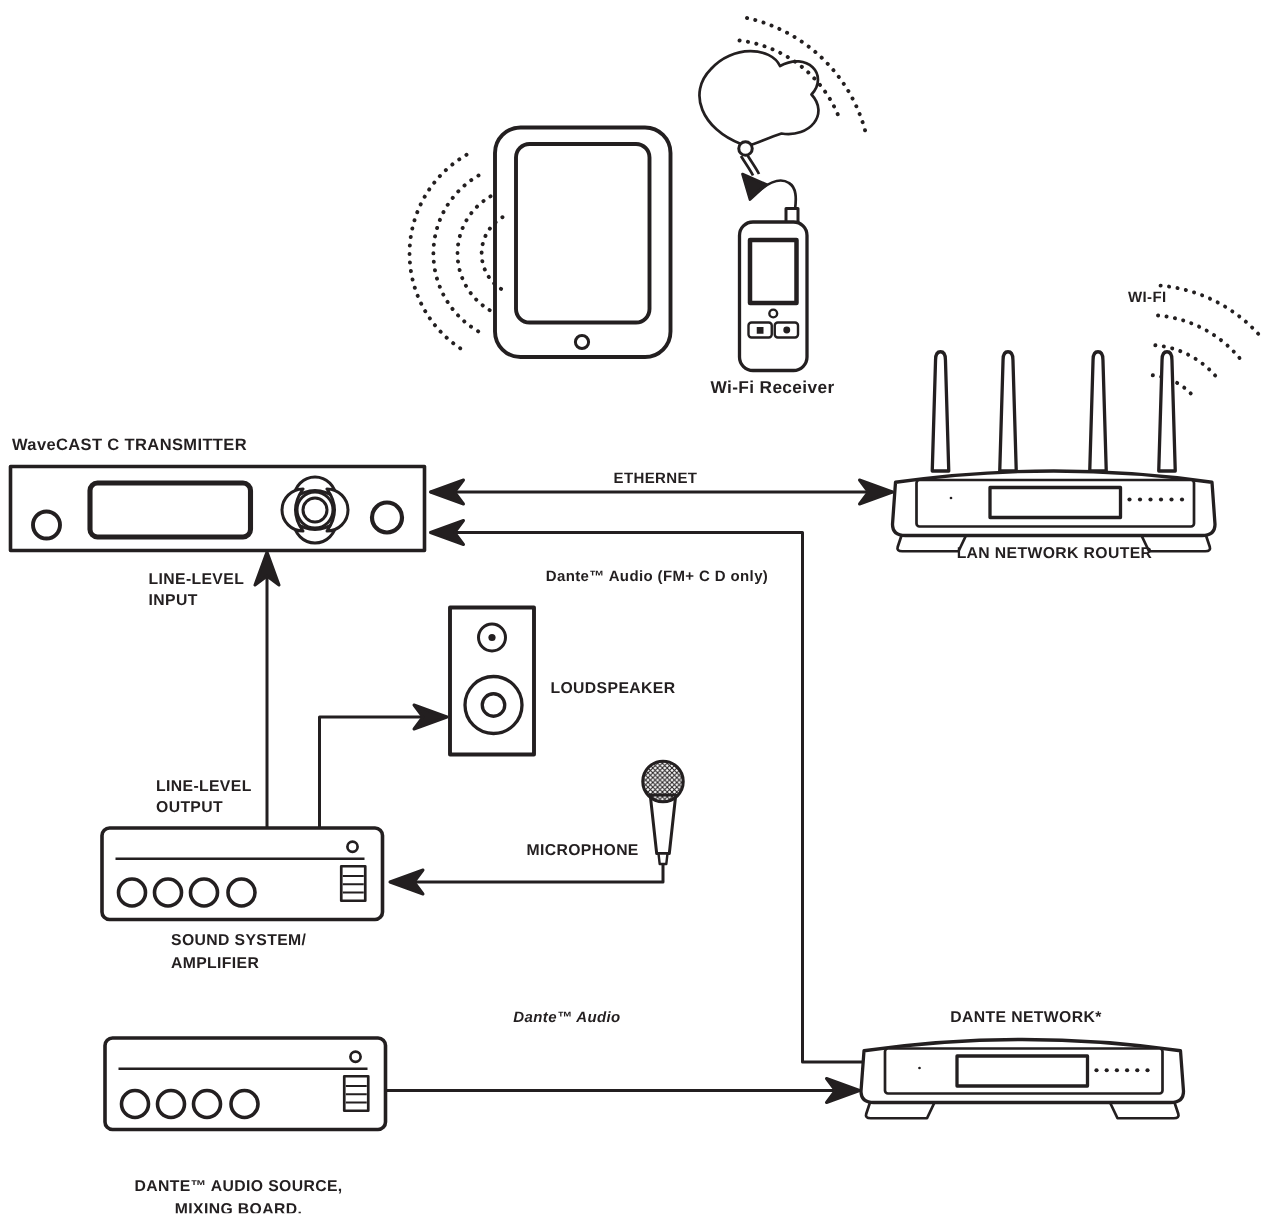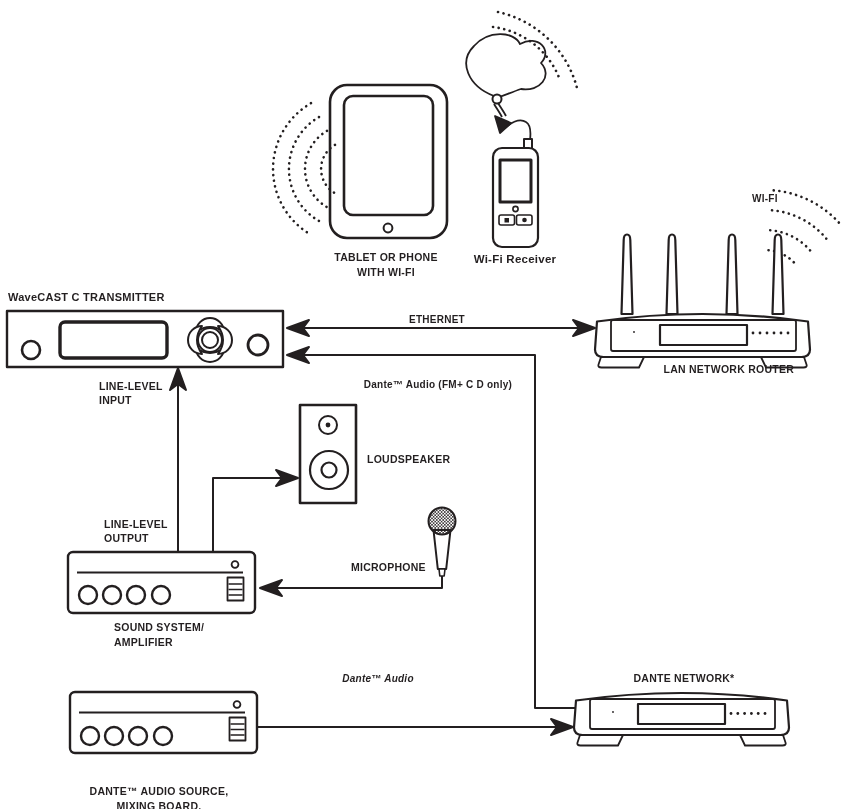--- a/index.html
+++ b/index.html
@@ -190,28 +190,26 @@
         </g>
       </g>
     </g>
   </svg>
 
   <div class="lbl fs11" style="left:8px;top:290px;">WaveCAST C TRANSMITTER</div>
 
   <div class="lbl" style="left:99px;top:379px;line-height:1.35;">LINE-LEVEL
 INPUT</div>
 
-  <div class="lbl ctr" style="left:308px;top:250px;width:156px;">TABLET OR PHONE
-WITH WI-FI</div>
 
   <div class="lbl ctr fs115" style="left:454px;top:251px;width:122px;">Wi-Fi Receiver</div>
 
   <div class="lbl fs10" style="left:752px;top:192px;">WI-FI</div>
 
-  <div class="lbl ctr" style="left:612px;top:362px;width:182px;text-align:right;">LAN NETWORK ROUTER</div>
+  <div class="lbl ctr" style="left:612px;top:362px;width:182px;">LAN NETWORK ROUTER</div>
 
   <div class="lbl ctr fs10" style="left:362px;top:313px;width:150px;">ETHERNET</div>
 
   <div class="lbl ctr fs10" style="left:353px;top:338px;width:170px;margin-top:40px;">Dante™ Audio (FM+ C D only)</div>
 
   <div class="lbl" style="left:367px;top:452px;">LOUDSPEAKER</div>
 
   <div class="lbl" style="left:351px;top:560px;">MICROPHONE</div>
 
   <div class="lbl" style="left:104px;top:517px;line-height:1.35;">LINE-LEVEL

